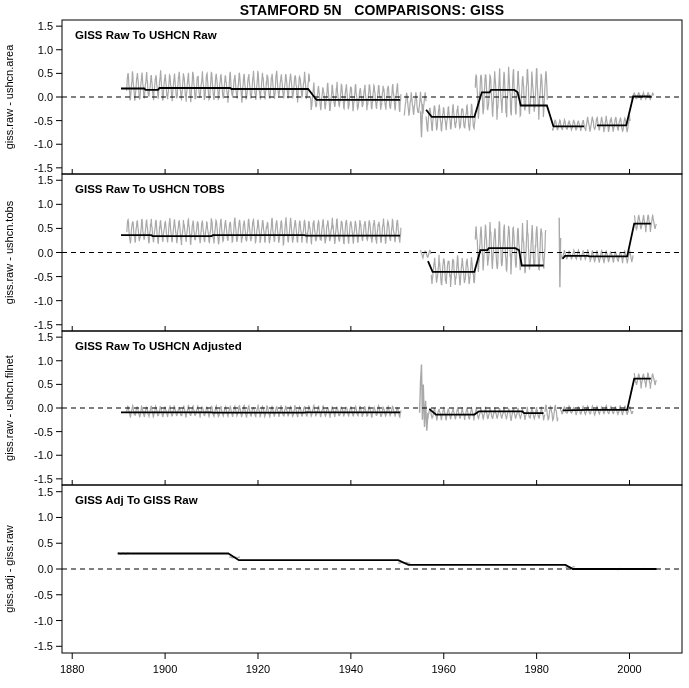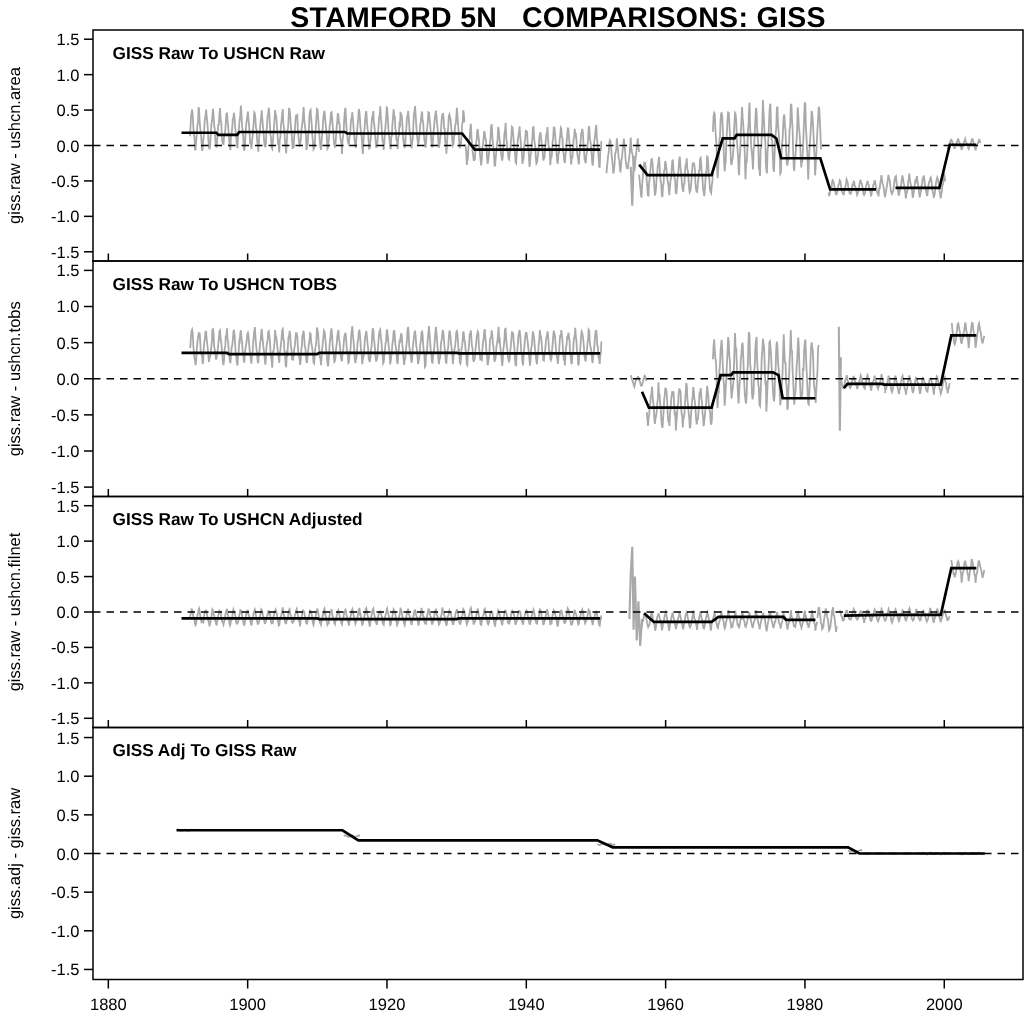--- a/index.html
+++ b/index.html
@@ -6,21 +6,21 @@
   #figure{
     position:relative;
     width:689px;height:688px;
     background:#ffffff;
     font-family:"Liberation Sans", sans-serif;
     overflow:hidden;
   }
   #chart-title{
     position:absolute;top:2px;left:62px;width:620px;
     text-align:center;
-    font-size:19px;font-weight:bold;color:#000;
+    font-size:14px;font-weight:bold;color:#000;
     letter-spacing:0.2px;
     white-space:pre;
   }
   svg{position:absolute;top:0;left:0;}
 </style>
 </head>
 <body>
 
 <div id="figure">
   <div id="chart-title">STAMFORD 5N   COMPARISONS: GISS</div>

